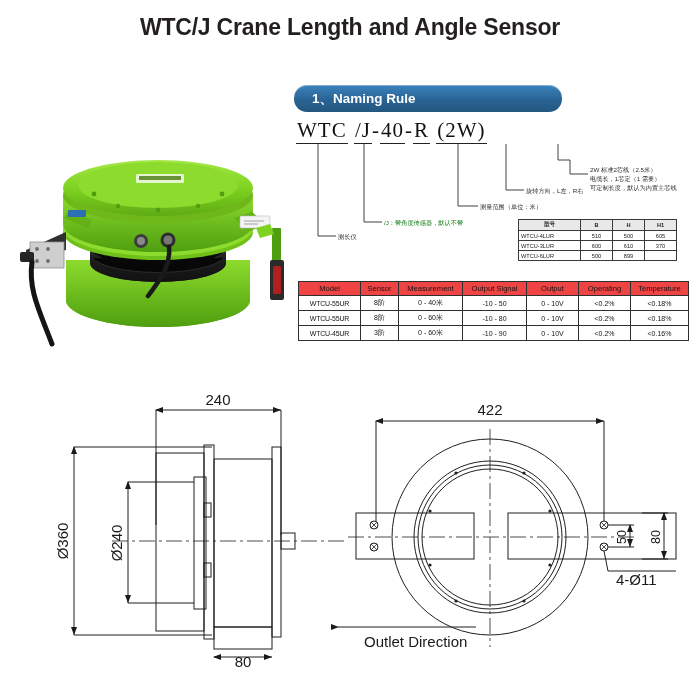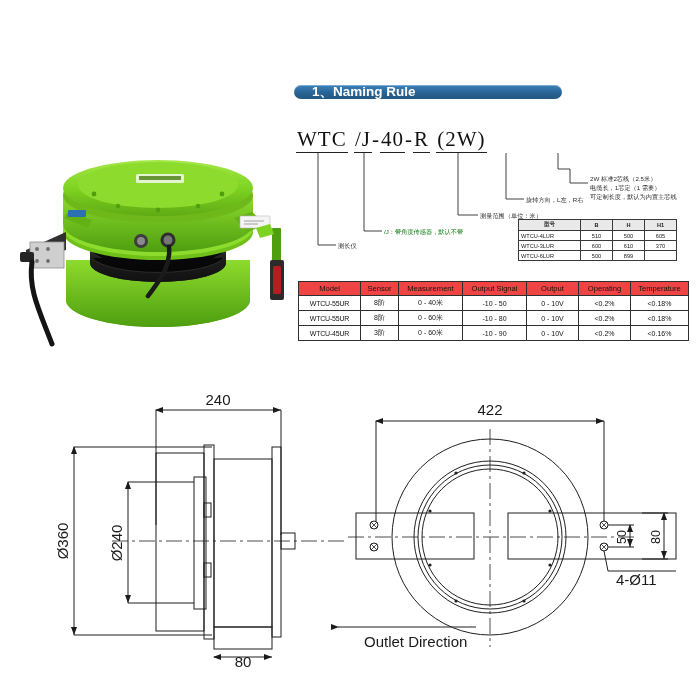--- a/index.html
+++ b/index.html
@@ -21,31 +21,31 @@
     font-size:23px; font-weight:bold; letter-spacing:-0.2px;
     color:#231f20;
   }
 
   
   .photo { position:absolute; left:8px; top:100px; width:300px; height:270px; }
   .photo svg { display:block; }
 
   
   .banner {
-    position:absolute; left:294px; top:85px; width:268px; height:14px;
+    position:absolute; left:294px; top:85px; width:268px; height:27px;
     border-radius:13px;
     background:linear-gradient(to bottom,#3b83bd 0%,#2a6394 55%,#24577f 100%);
     color:#fff; font-size:13.5px; font-weight:bold;
     display:flex; align-items:center;
     padding-left:18px;
     box-shadow:inset 0 1px 0 rgba(255,255,255,.35);
   }
 
   
-  .codeblock { position:absolute; left:296px; top:118px; width:400px; height:150px;margin-top:9px; }
+  .codeblock { position:absolute; left:296px; top:118px; width:400px; height:150px; }
   .codeline {
     position:absolute; left:0; top:0; width:400px;
     font-family:"Liberation Serif", serif;
     font-size:21px; letter-spacing:1px; color:#111;
     white-space:nowrap;
   }
   .codeline span { display:inline-block; }
   .cseg { border-bottom:1.3px solid #222; padding:0 1px; }
   .leadsvg { position:absolute; left:0; top:22px; }
   .ann {
@@ -106,20 +106,21 @@
   .outlet {
     font-family:"Liberation Sans", sans-serif;
     font-size:15px; fill:#1a1a1a;
   }
 </style>
 </head>
 <body>
 
 <div class="page">
 
+  <div class="title">WTC/J Crane Length and Angle Sensor</div>
 
   <div class="photo">
     <svg width="300" height="270" viewBox="0 0 300 270">
       <defs>
         <linearGradient id="gTop" x1="0" y1="0" x2="0" y2="1">
           <stop offset="0%" stop-color="#a6e84a"></stop>
           <stop offset="50%" stop-color="#7ed321"></stop>
           <stop offset="100%" stop-color="#5fab14"></stop>
         </linearGradient>
         <linearGradient id="gDrum" x1="0" y1="0" x2="0" y2="1">

